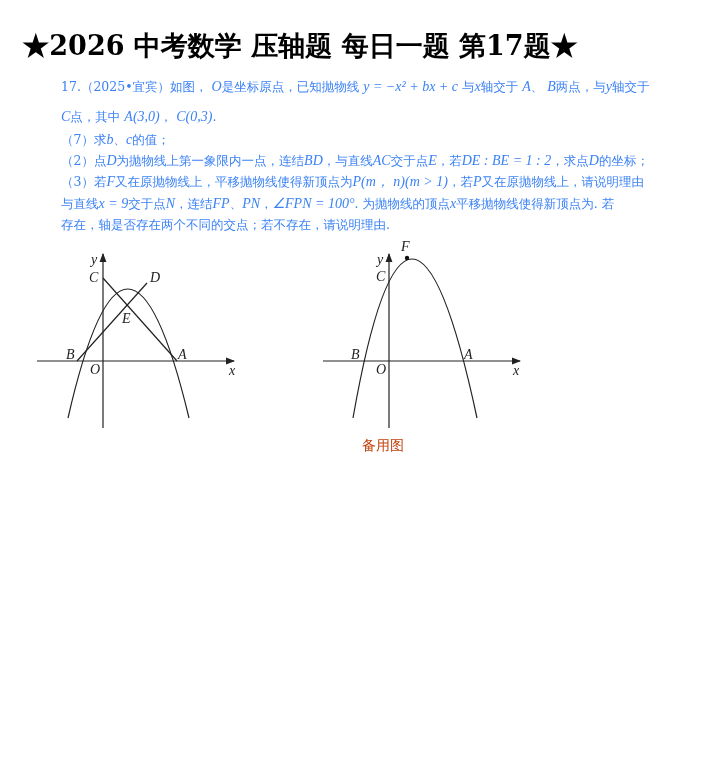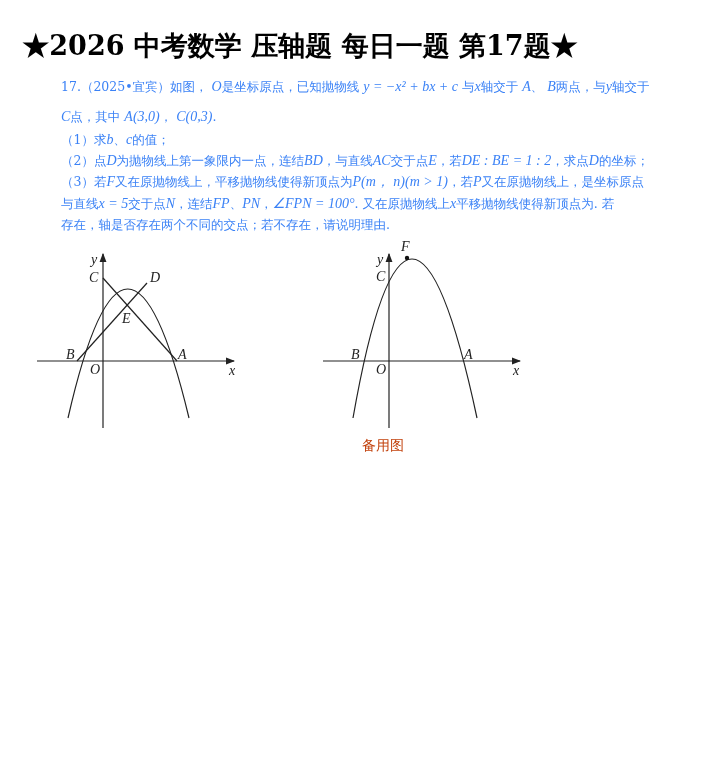--- a/index.html
+++ b/index.html
@@ -24,33 +24,33 @@
   <i class="m">B</i><span>两点，与</span><i class="m">y</i><span>轴交于</span>
 </div>
 
 <div class="line" style="top:108px;">
   <i class="m">C</i><span>点，其中</span>
   <i class="m">A(3,0)</i><span>，</span>
   <i class="m">C(0,3)</i><span>.</span>
 </div>
 
 <div class="line" style="top:131px;">
-  <span>（1）求</span><i class="m">b</i><span>、</span><i class="m">c</i><span>的值；</span>
+  <span>（7）求</span><i class="m">b</i><span>、</span><i class="m">c</i><span>的值；</span>
 </div>
 
 <div class="line" style="top:152px;text-align:center;">
   <span>（2）点</span><i class="m">D</i><span>为抛物线上第一象限内一点，连结</span><i class="m">BD</i><span>，与直线</span><i class="m">AC</i><span>交于点</span><i class="m">E</i><span>，若</span><i class="m">DE : BE = 1 : 2</i><span>，求点</span><i class="m">D</i><span>的坐标；</span>
 </div>
 
 <div class="line" style="top:173px;">
-  <span>（3）若</span><i class="m">F</i><span>又在原抛物线上，平移抛物线使得新顶点为</span><i class="m">P(m， n)(m &gt; 1)</i><span>，若</span><i class="m">P</i><span>又在原抛物线上，是坐标原点</span>
+  <span>（3）若</span><i class="m">F</i><span>又在原抛物线上，平移抛物线使得新顶点为</span><i class="m">P(m， n)(m &gt; 1)</i><span>，若</span><i class="m">P</i><span>又在原抛物线上，请说明理由</span>
 </div>
 
 <div class="line" style="top:195px;">
-  <span>与直线</span><i class="m">x = 5</i><span>交于点</span><i class="m">N</i><span>，连结</span><i class="m">FP</i><span>、</span><i class="m">PN</i><span>，</span><i class="m">∠FPN = 100°</i><span>. 又在原抛物线上</span><i class="m">x</i><span>平移抛物线使得新顶点为. 若</span>
+  <span>与直线</span><i class="m">x = 9</i><span>交于点</span><i class="m">N</i><span>，连结</span><i class="m">FP</i><span>、</span><i class="m">PN</i><span>，</span><i class="m">∠FPN = 100°</i><span>. 为抛物线的顶点</span><i class="m">x</i><span>平移抛物线使得新顶点为. 若</span>
 </div>
 
 <div class="line" style="top:216px;">存在，轴是否存在两个不同的交点；若不存在，请说明理由.</div>
 
 <svg style="position:absolute;left:0;top:0;" width="722" height="782" viewBox="0 0 722 782">
   <defs>
     <marker id="arr" markerWidth="8" markerHeight="8" refX="7" refY="4" orient="auto">
       <path d="M0,1 L8,4 L0,7 Z" fill="#222"></path>
     </marker>
   </defs>

